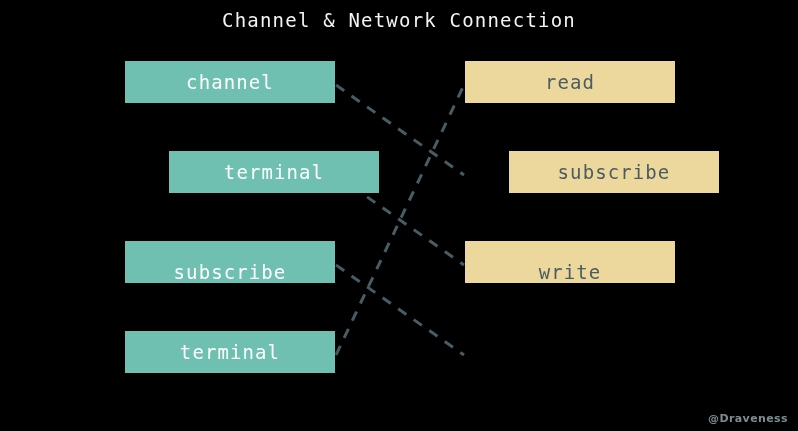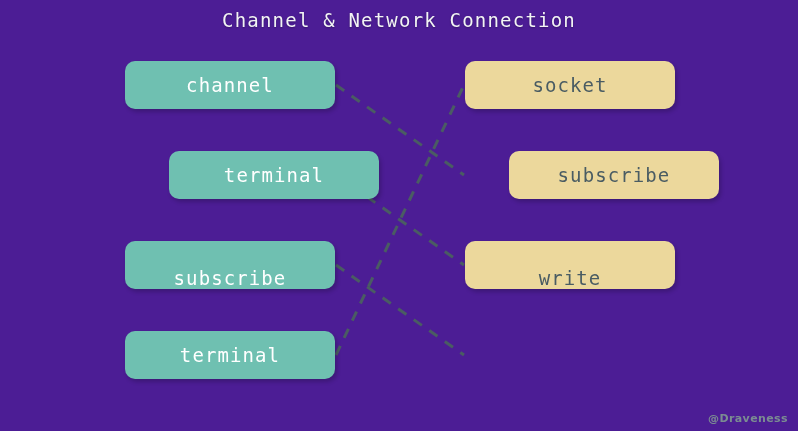--- a/index.html
+++ b/index.html
@@ -9,21 +9,21 @@
   body {
     width: 798px;
     height: 431px;
     overflow: hidden;
     font-family: "DejaVu Sans Mono", "Liberation Mono", monospace;
   }
   #canvas {
     position: relative;
     width: 798px;
     height: 431px;
-    background: #4c1d95;
+    background: #000000;
     overflow: hidden;
   }
   #title {
     position: absolute;
     top: 9px;
     left: 0;
     width: 798px;
     text-align: center;
     font-size: 19px;
     letter-spacing: 1.2px;
@@ -35,22 +35,22 @@
   #edges {
     position: absolute;
     left: 0;
     top: 0;
     width: 798px;
     height: 431px;
   }
   .node {
     position: absolute;
     width: 210px;
-    height: 48px;
-    border-radius: 10px;
+    height: 42px;
+    border-radius: 0;
     display: flex;
     align-items: center;
     justify-content: center;
     font-size: 19px;
     letter-spacing: 1.1px;
     box-sizing: border-box;
     box-shadow: 2px 3px 4px rgba(0,0,0,0.20);
     white-space: pre;
   }
   .node.left {
@@ -100,21 +100,21 @@
     <span>terminal</span>
   </div>
   <div class="node left r2">
     <span>subscribe</span>
   </div>
   <div class="node left r3">
     <span>terminal</span>
   </div>
 
   <div class="node right r0">
-    <span>socket</span>
+    <span>read</span>
   </div>
   <div class="node right r1">
     <span>subscribe</span>
   </div>
   <div class="node right r2">
     <span>write</span>
   </div>
 
   <div id="watermark">@Draveness</div>
 </div>

